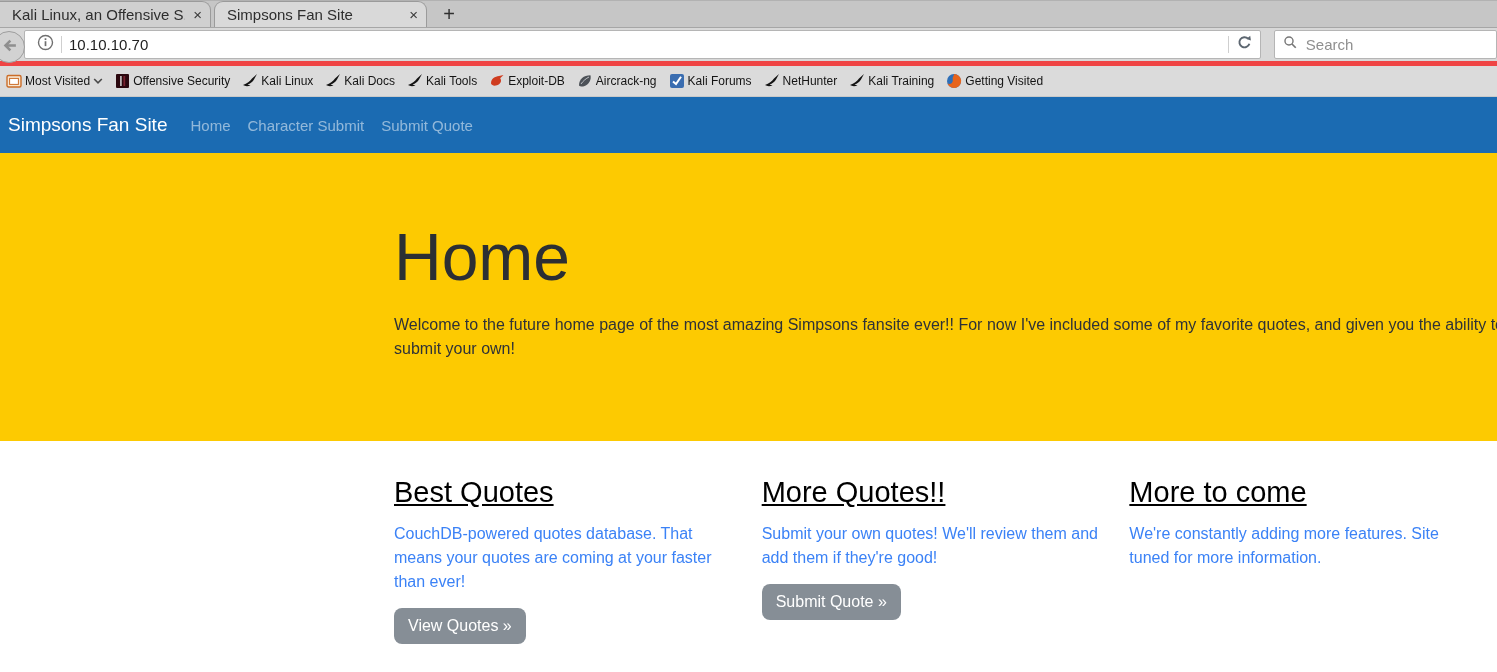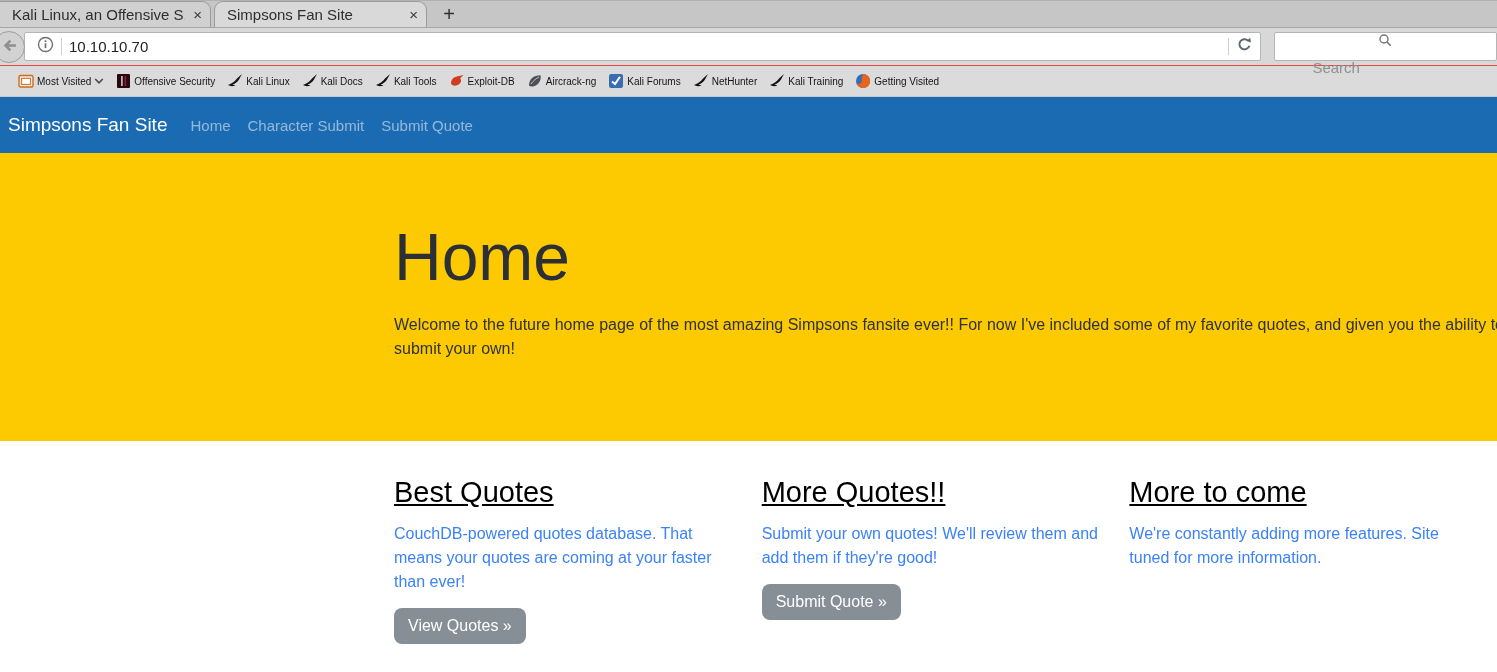--- a/index.html
+++ b/index.html
@@ -9,31 +9,31 @@
 
   
   .tabbar{height:27px;background:#c6c6c6;border-top:1px solid #b2b2b2;display:flex;align-items:flex-end;}
   .tab{height:26px;display:flex;align-items:center;font-size:15px;color:#2e2e2e;padding:0 8px 0 12px;border:1px solid #9b9b9b;border-bottom:none;}
   .tab.inactive{width:211px;background:#d0d0d0;border-left:none;border-radius:0 9px 0 0;}
   .tab.active{width:213px;background:#d9d9d9;border-radius:9px 9px 0 0;margin-left:3px;}
   .tab-title{flex:1;white-space:nowrap;overflow:hidden;}
   .tab-close{font-size:15px;color:#3a3a3a;margin-left:8px;line-height:1;}
   .newtab{align-self:center;margin-left:9px;font-size:20px;color:#2f2f2f;width:26px;text-align:center;line-height:22px;}
 
-  .toolbar{height:39px;background:#d8d8d8;border-top:1px solid #a6a6a6;border-bottom:1px solid #ef4444;display:flex;align-items:center;padding-left:24px;position:relative;}
+  .toolbar{height:39px;background:#d8d8d8;border-top:1px solid #a6a6a6;border-bottom:5px solid #ef4444;display:flex;align-items:center;padding-left:24px;position:relative;}
   .back-btn{position:absolute;left:-7px;top:3px;width:32px;height:32px;border-radius:50%;background:#d2d2d2;border:1px solid #9e9e9e;display:flex;align-items:center;justify-content:center;z-index:2;}
   .urlbar{height:29px;width:1277px;background:#fff;border:1px solid #b5b5b5;border-radius:2px;display:flex;align-items:center;padding:0 7px 0 12px;gap:7px;}
   .url-text{font-size:15px;color:#222;}
   .vdivider{width:1px;height:17px;background:#cfcfcf;}
   .flexspacer{flex:1;}
-  .searchbox{margin-left:13px;height:29px;width:230px;background:#fff;border:1px solid #b5b5b5;border-radius:2px;display:flex;align-items:center;padding:0 8px;gap:6px;flex-direction:column;}
+  .searchbox{margin-left:13px;height:29px;width:230px;background:#fff;border:1px solid #b5b5b5;border-radius:2px;display:flex;align-items:center;padding:0 8px;gap:6px;}
   .searchbox input{border:none;outline:none;background:transparent;font-family:inherit;font-size:15px;color:#333;width:150px;}
   .searchbox input::placeholder{color:#8f8f8f;opacity:1;}
 
-  .bookmarksbar{height:31px;background:#dbdbdb;border-bottom:1px solid #c9c9c9;display:flex;align-items:center;padding-left:12px;font-size:10px;color:#141414;}
+  .bookmarksbar{height:31px;background:#dbdbdb;border-bottom:1px solid #c9c9c9;display:flex;align-items:center;padding-left:0;font-size:12px;color:#141414;}
   .bm{display:flex;align-items:center;gap:3px;padding:0 6px;white-space:nowrap;}
   .bm svg{display:block;}
 
   
   .site-navbar{height:56px;background:#1b6bb2;display:flex;align-items:center;padding-left:8px;}
   .brand{font-size:19px;color:#fff;margin-right:23px;white-space:nowrap;}
   .navlink{font-size:15px;color:rgba(255,255,255,0.52);margin-right:17px;white-space:nowrap;text-decoration:none;cursor:pointer;}
 
   .jumbotron{height:288px;background:#fdca01;padding:70px 0 0 394px;}
   .jumbotron h1{margin:0;font-size:66px;line-height:68px;font-weight:400;color:#2c2f33;}

